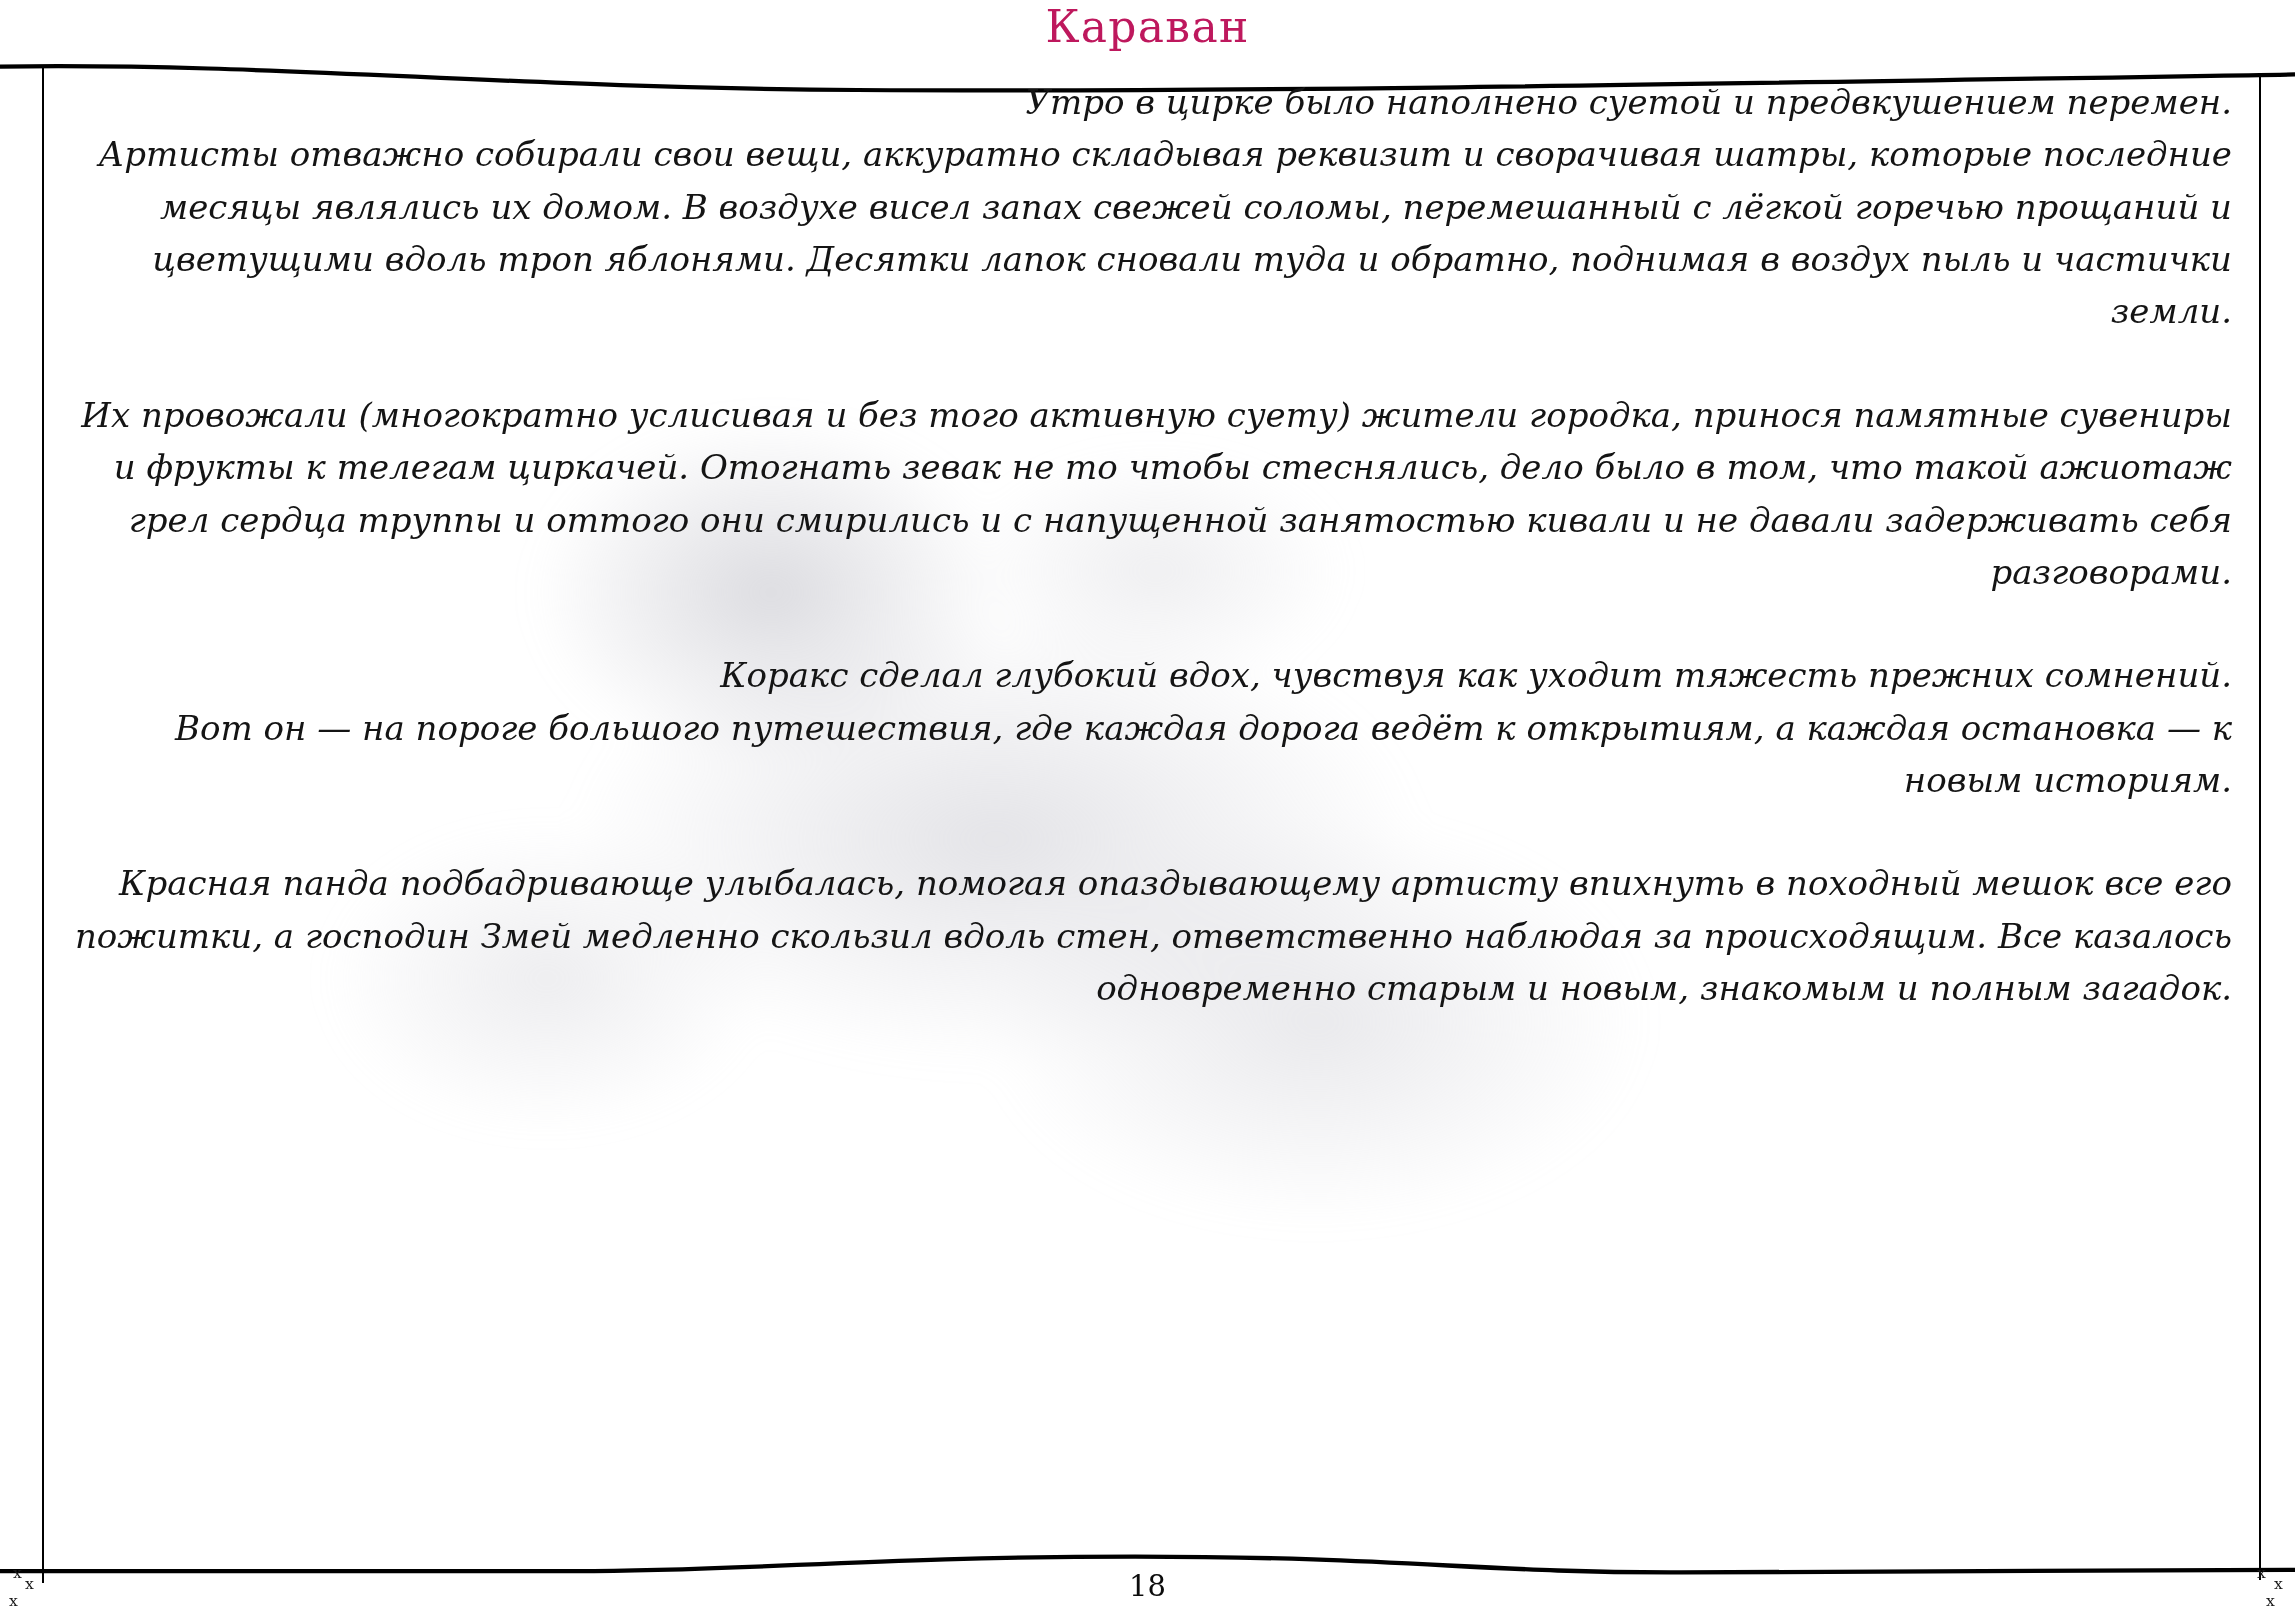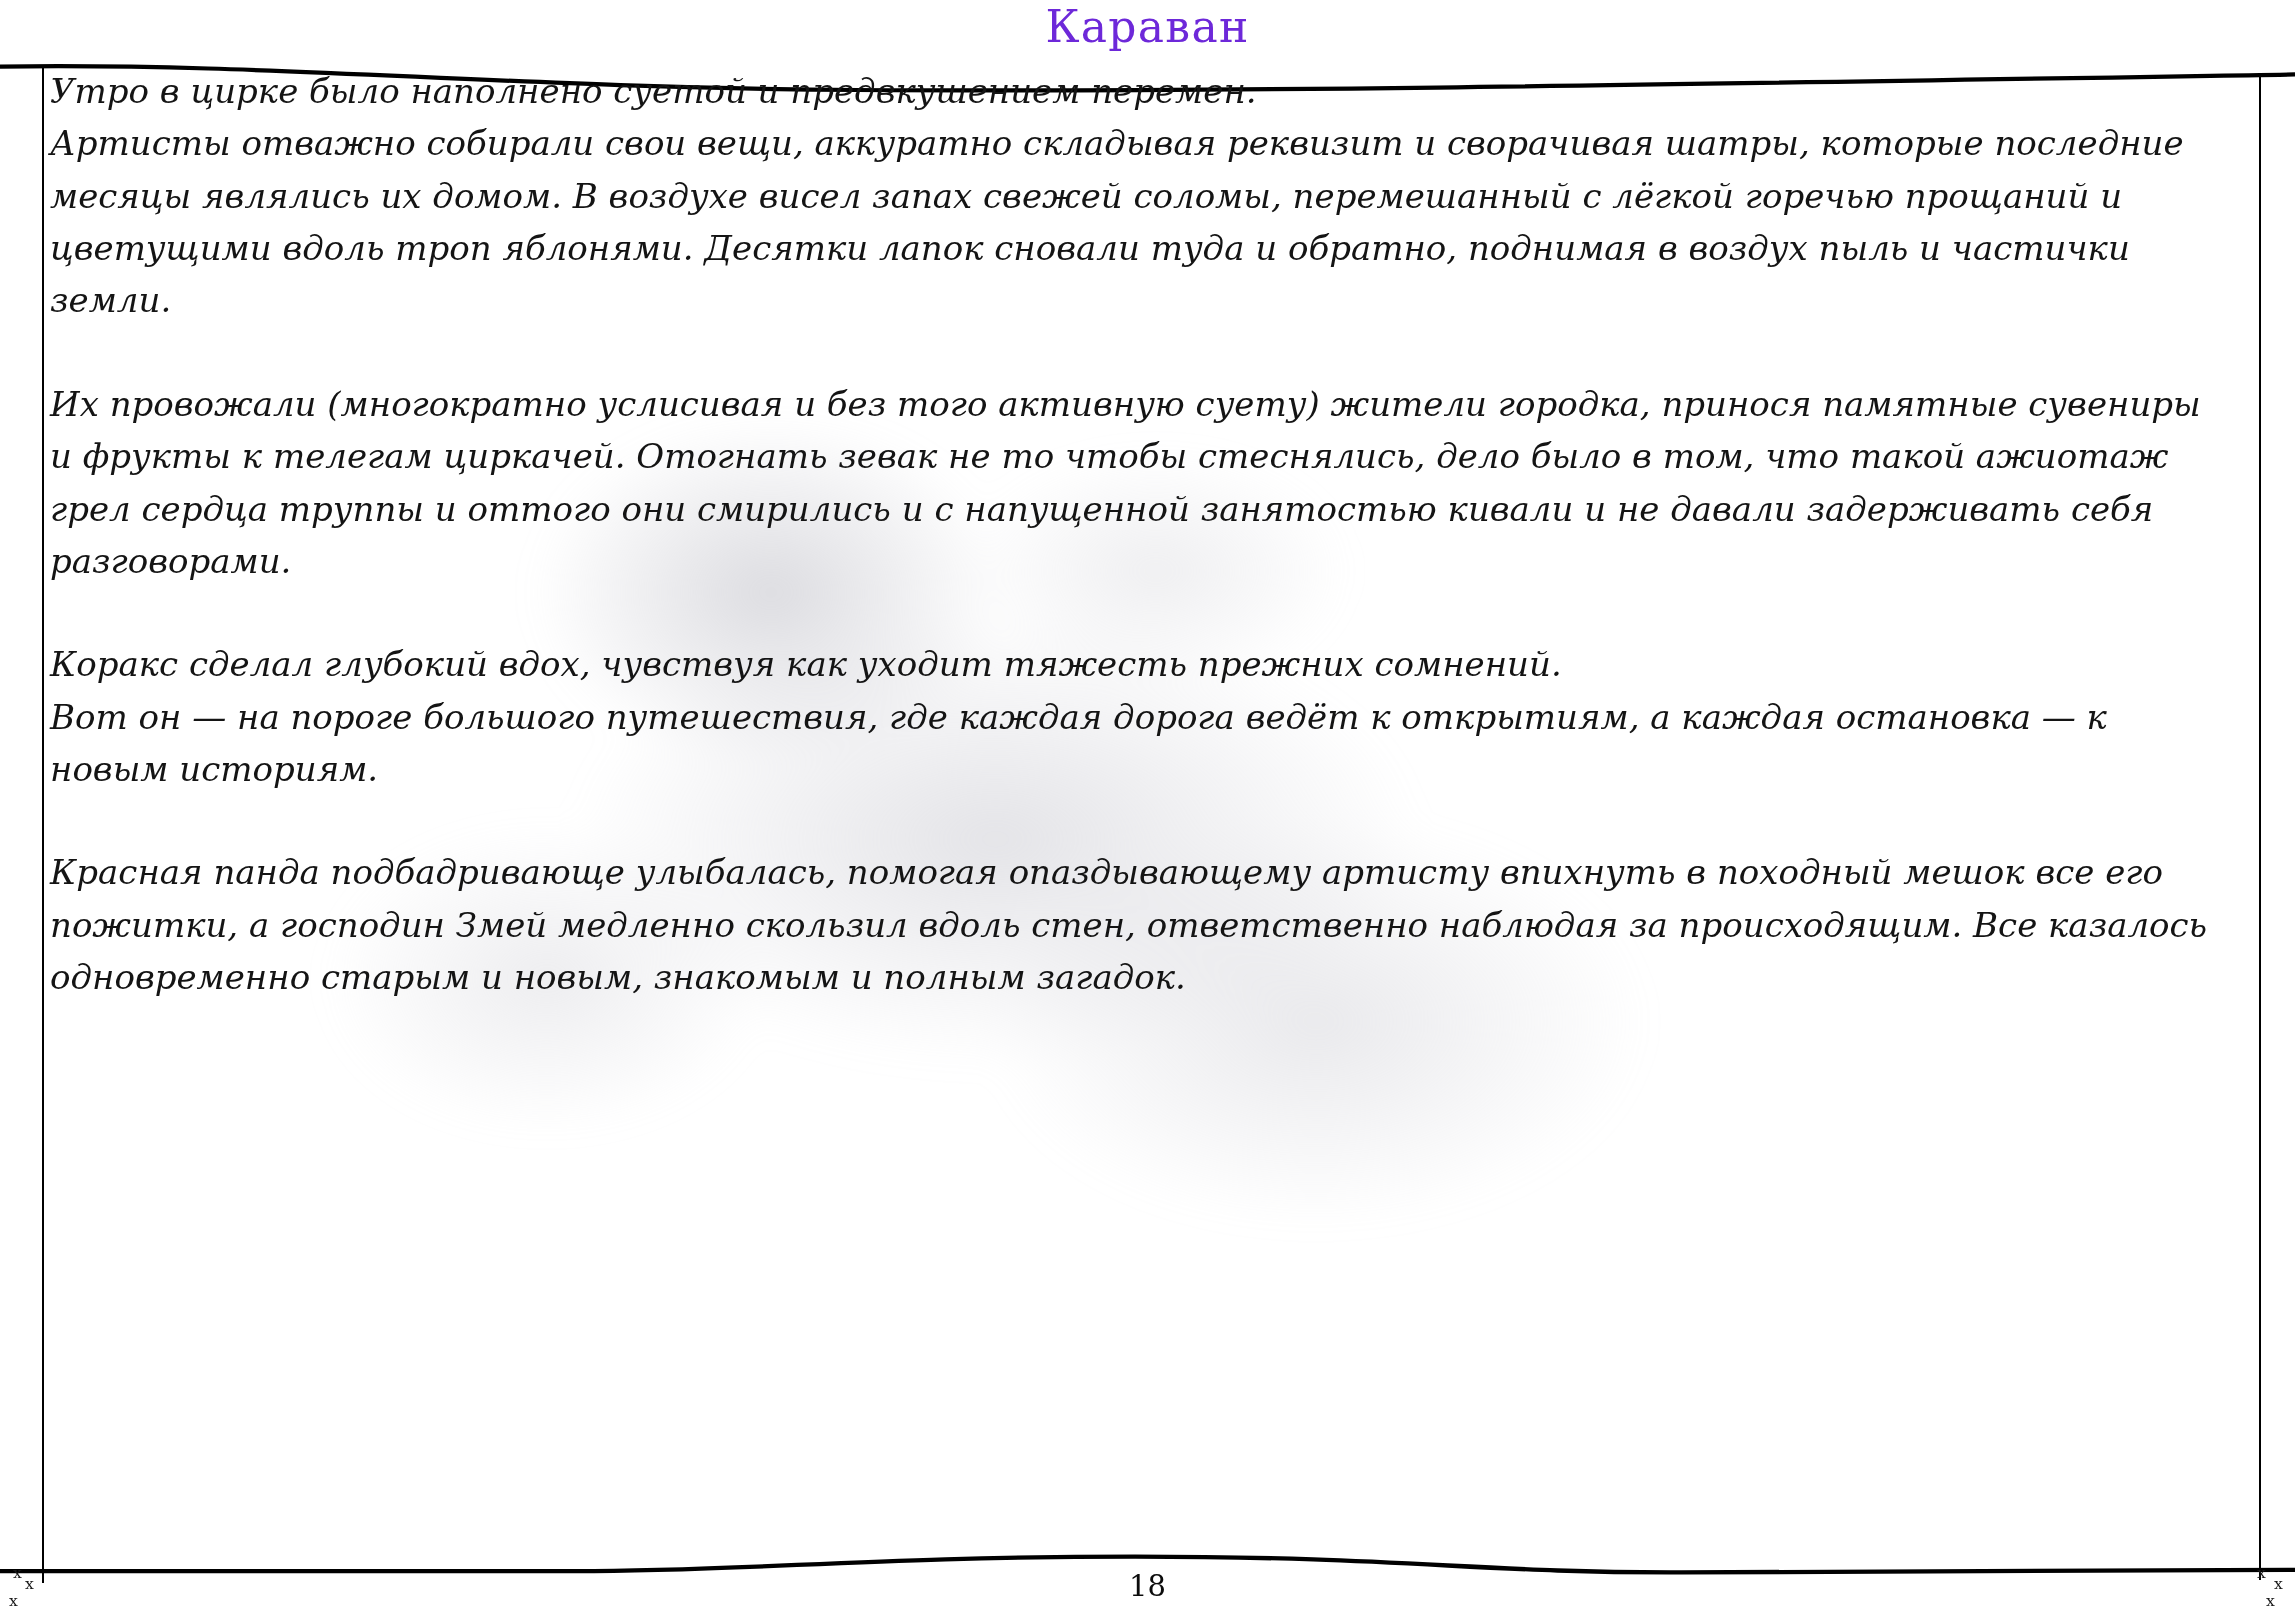--- a/index.html
+++ b/index.html
@@ -28,44 +28,45 @@
     z-index: 1;
   }
 
   .title {
     position: absolute;
     top: 1.3px;
     left: 0; width: 100%;
     text-align: center;
     font-size: 44px;
     letter-spacing: 1.3px;
-    color: #6d28d9;
+    color: #be185d;
     z-index: 3;
   }
 
   .rule { position: absolute; left: 0; width: 2295px; z-index: 2; }
   .rule-top { top: 51px; height: 52px; }
   .rule-bottom { top: 1550px; height: 33px; }
 
   .border-line {
     position: absolute;
     width: 2px;
     background: #000;
     z-index: 2;
   }
   .border-left  { left: 42px;  top: 65px; height: 1518px; }
   .border-right { left: 2259px; top: 73px; height: 1507px; }
 
   .content {
     position: absolute;
-    left: 50px; right: 63px; top: 65px;
+    left: 50px; right: 63px; top: 76px;
     font-style: italic;
     font-size: 34px;
     line-height: 1.54;
     z-index: 3;
+    text-align: right;
   }
   .para + .para { margin-top: 51px; }
   .line { display: block; }
 
   .page-number {
     position: absolute;
     left: 0; width: 100%;
     top: 1569px;
     text-align: center;
     font-size: 29px;

